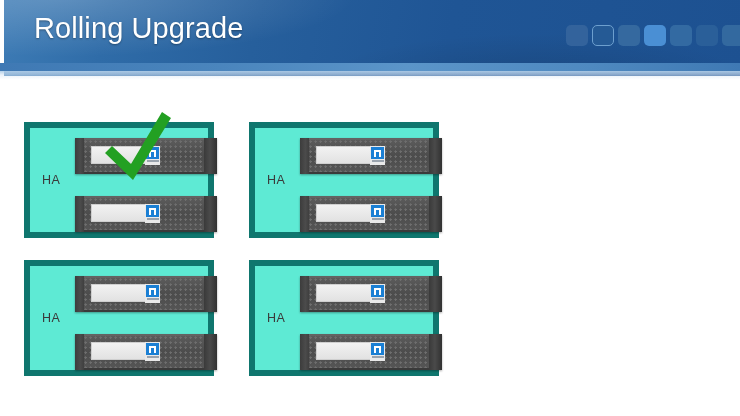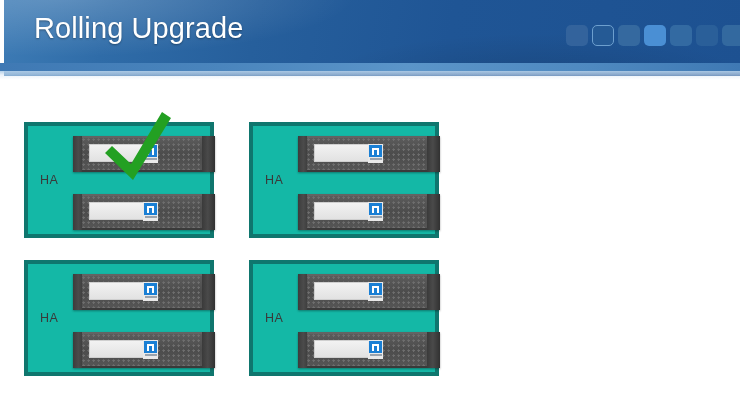--- a/index.html
+++ b/index.html
@@ -51,22 +51,22 @@
   }
   .header-fade{
     position:absolute;left:0;top:71px;width:740px;height:9px;
     background:linear-gradient(180deg,rgba(175,205,232,.95) 0%,rgba(218,232,245,.55) 45%,rgba(255,255,255,0) 100%);
   }
 
   
   .canvas{position:absolute;left:0;top:80px;width:740px;height:336px;}
   .ha-group{
     position:absolute;
-    border:4px solid #0f766e;
-    background:#14b8a6;
+    border:6px solid #0f766e;
+    background:#5eead4;
     box-sizing:border-box;
     padding-left:40px;
   }
   .ha-label{
     position:absolute;left:12px;top:50%;transform:translateY(-50%);
     font-size:12.5px;color:#3a3a3a;letter-spacing:.4px;
   }
 
   
   .chassis{

